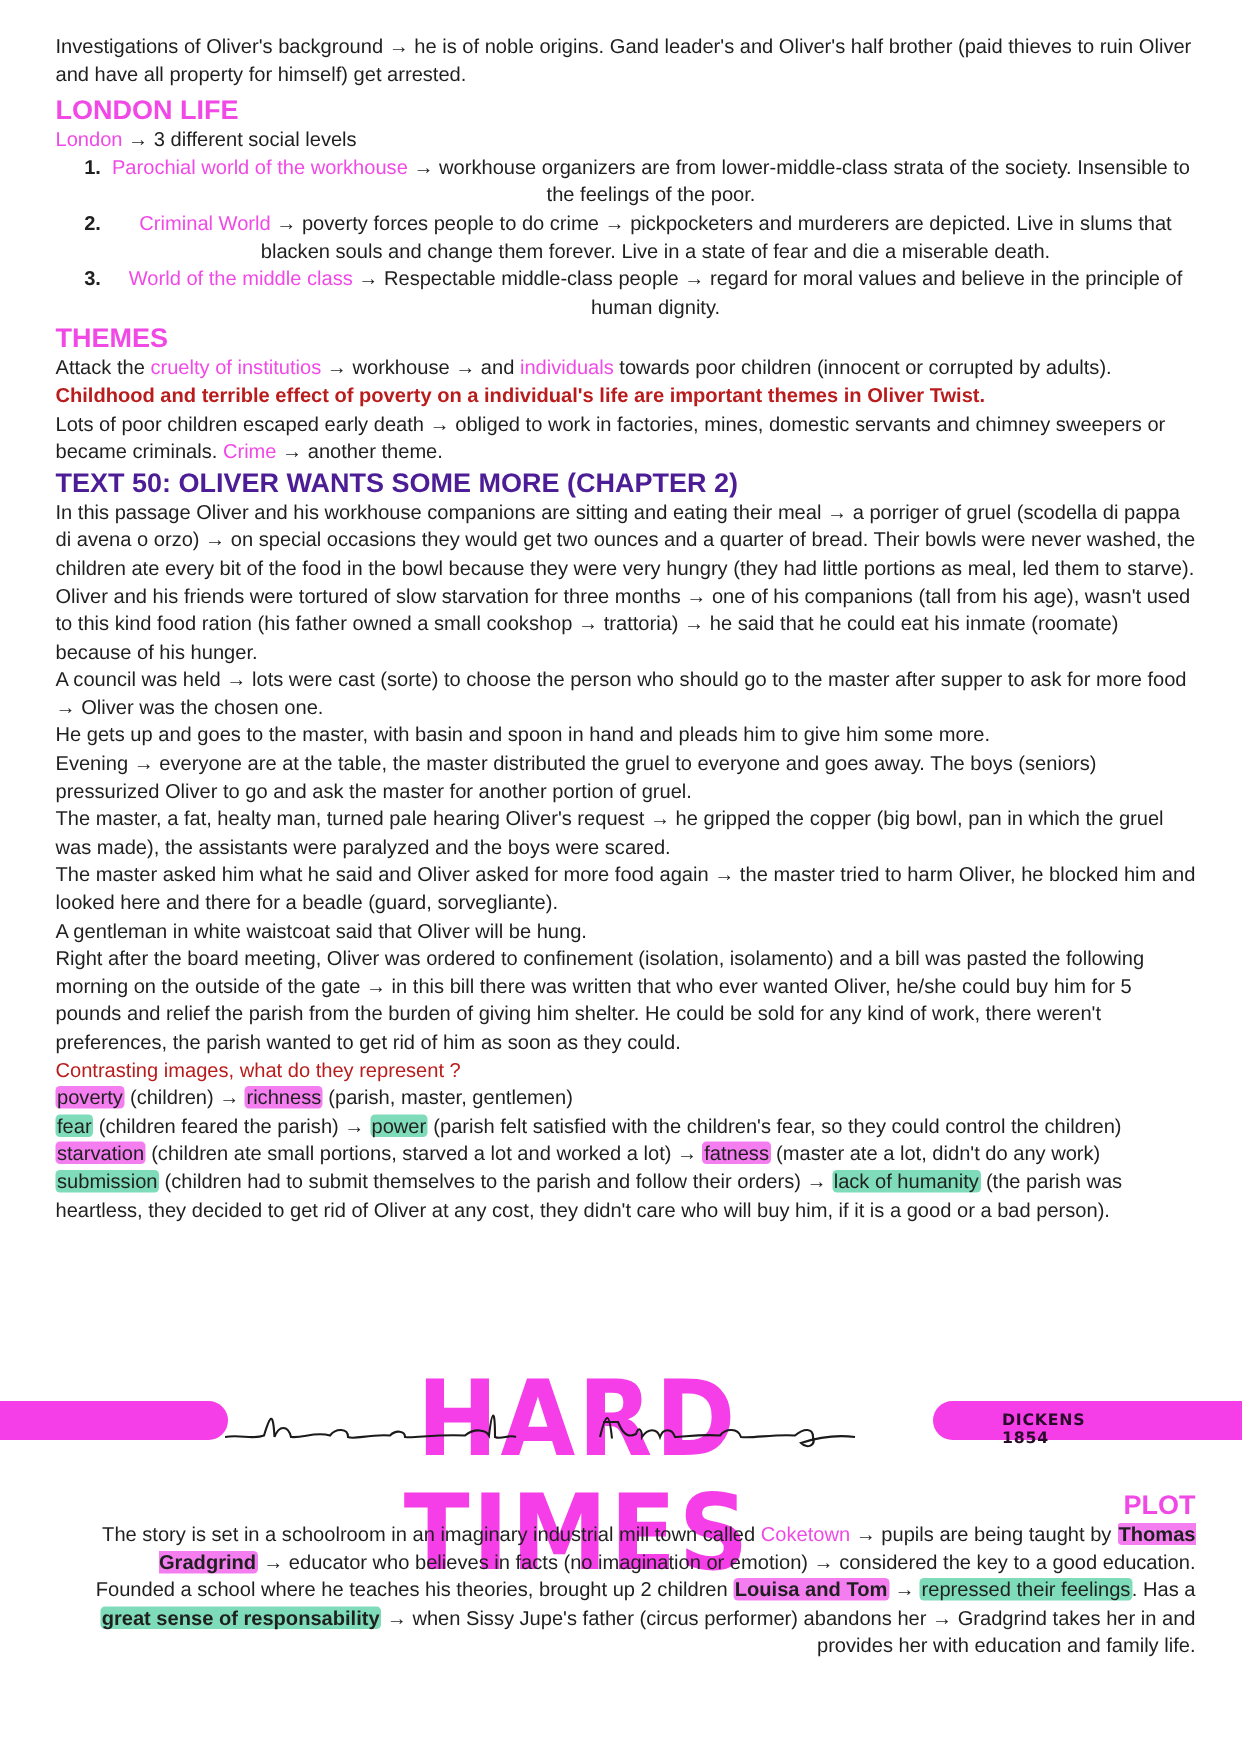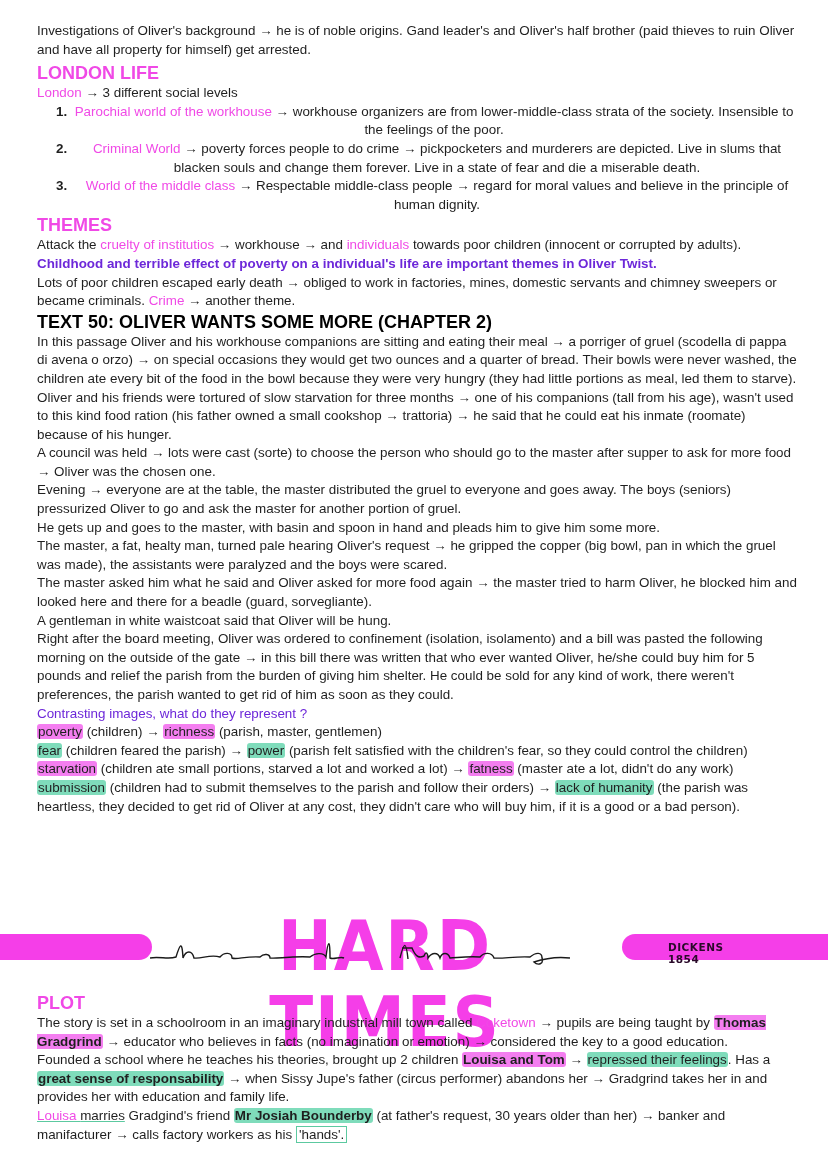--- a/index.html
+++ b/index.html
@@ -4,28 +4,28 @@
 <style>
   html, body { margin: 0; padding: 0; background: #ffffff; }
   body {
     width: 828px; height: 1170px; overflow: hidden; position: relative;
     font-family: "Liberation Sans", "DejaVu Sans", sans-serif;
     color: #1f1f1f;
   }
   .page { position: absolute; left: 37px; top: 22px; width: 760px; }
   .p { font-size: 13.4px; line-height: 18.6px; margin: 0; }
   .pink { color: #f049e6; }
-  .pink-bold { color: #6d28d9; font-weight: bold; }
+  .pink-bold { color: #b91c1c; font-weight: bold; }
   .blue { color: #3eb4e8; }
   .h {
     font-size: 18px; line-height: 22px; margin: 0; display: inline-block;
     text-underline-offset: 3px; text-decoration-thickness: 1.5px;
   }
   .h.pink { color: #f049e6; }
-  .h.blue { color: #000000; }
+  .h.blue { color: #4c1d95; }
   ol.levels { margin: 0; padding-left: 34px; }
   ol.levels li { font-size: 13.4px; line-height: 18.6px; padding-left: 0; text-align: center; }
   ol.levels li::marker { font-weight: bold; color: #1f1f1f; }
   .hl-pink { background: #f47ef0; border-radius: 3px; padding: 0 1px; }
   .hl-green { background: #7fdcbb; border-radius: 3px; padding: 0 1px; }
   .hl-box { border: 1.5px solid #5cc9a0; padding: 0 2px; }
   .bold { font-weight: bold; }
   .u-pink { color: #f049e6; text-decoration: underline; text-decoration-color: #5cc9a0; }
   .u-green { text-decoration: underline; text-decoration-color: #5cc9a0; }
 
@@ -40,21 +40,21 @@
   }
   .script {
     position: absolute; left: 150px; top: 26px; width: 470px; height: 40px;
   }
   .dickens {
     position: absolute; left: 644px; top: 35px; font-size: 10.5px; font-weight: bold;
     letter-spacing: 0.5px; color: #2a0a2a;
     font-family: "DejaVu Sans", sans-serif;
     margin-left: 24px;
   }
-  .plot-section { position: absolute; left: 37px; top: 992px; width: 760px; }
+  .plot-section { position: absolute; left: 37px; top: 992px; width: 760px; text-align: right; }
 </style>
 </head>
 <body>
 
 <div class="page">
   <p class="p">Investigations of Oliver's background → he is of noble origins. Gand leader's and Oliver's half brother (paid thieves to ruin Oliver and have all property for himself) get arrested.</p>
 
   <div style="margin-top:3px">
     <h2 class="h pink">LONDON LIFE</h2>
     <p class="p"><span class="pink">London</span><span> → 3 different social levels</span></p>
@@ -70,22 +70,22 @@
     <p class="p"><span>Attack the </span><span class="pink">cruelty of institutios</span><span> → workhouse → and </span><span class="pink">individuals</span><span> towards poor children (innocent or corrupted by adults).</span></p>
     <p class="p pink-bold">Childhood and terrible effect of poverty on a individual's life are important themes in Oliver Twist.</p>
     <p class="p"><span>Lots of poor children escaped early death → obliged to work in factories, mines, domestic servants and chimney sweepers or became criminals. </span><span class="pink">Crime</span><span> → another theme.</span></p>
   </div>
 
   <div>
     <h2 class="h blue">TEXT 50: OLIVER WANTS SOME MORE (CHAPTER 2)</h2>
     <p class="p">In this passage Oliver and his workhouse companions are sitting and eating their meal → a porriger of gruel (scodella di pappa di avena o orzo) → on special occasions they would get two ounces and a quarter of bread. Their bowls were never washed, the children ate every bit of the food in the bowl because they were very hungry (they had little portions as meal, led them to starve).</p>
     <p class="p">Oliver and his friends were tortured of slow starvation for three months → one of his companions (tall from his age), wasn't used to this kind food ration (his father owned a small cookshop → trattoria) → he said that he could eat his inmate (roomate) because of his hunger.</p>
     <p class="p">A council was held → lots were cast (sorte) to choose the person who should go to the master after supper to ask for more food → Oliver was the chosen one.</p>
+    <p class="p">He gets up and goes to the master, with basin and spoon in hand and pleads him to give him some more.</p>
     <p class="p">Evening → everyone are at the table, the master distributed the gruel to everyone and goes away. The boys (seniors) pressurized Oliver to go and ask the master for another portion of gruel.</p>
-    <p class="p">He gets up and goes to the master, with basin and spoon in hand and pleads him to give him some more.</p>
     <p class="p">The master, a fat, healty man, turned pale hearing Oliver's request → he gripped the copper (big bowl, pan in which the gruel was made), the assistants were paralyzed and the boys were scared.</p>
     <p class="p">The master asked him what he said and Oliver asked for more food again → the master tried to harm Oliver, he blocked him and looked here and there for a beadle (guard, sorvegliante).</p>
     <p class="p">A gentleman in white waistcoat said that Oliver will be hung.</p>
     <p class="p">Right after the board meeting, Oliver was ordered to confinement (isolation, isolamento)  and  a bill was pasted the following morning on the outside of the gate → in this bill there was written that who ever wanted Oliver, he/she could buy him for 5 pounds and relief the parish from the burden of giving him shelter. He could be sold for any kind of work, there weren't preferences, the parish wanted to get rid of him as soon as they could.</p>
     <p class="p pink-bold" style="font-weight:normal">Contrasting images, what do they represent ?</p>
     <p class="p"><span class="hl-pink">poverty</span><span> (children) → </span><span class="hl-pink">richness</span><span> (parish, master, gentlemen)</span></p>
     <p class="p"><span class="hl-green">fear</span><span> (children feared the parish) → </span><span class="hl-green">power</span><span> (parish felt satisfied with the children's fear, so they could control the children)</span></p>
     <p class="p"><span class="hl-pink">starvation</span><span> (children ate small portions, starved a lot and worked a lot) → </span><span class="hl-pink">fatness</span><span> (master ate a lot, didn't do any work)</span></p>
     <p class="p"><span class="hl-green">submission</span><span> (children had to submit themselves to the parish and follow their orders) → </span><span class="hl-green">lack of humanity</span><span> (the parish was heartless, they decided to get rid of Oliver at any cost, they didn't care who will buy him, if it is a good or a bad person).</span></p>
   </div>
@@ -99,14 +99,13 @@
     <path d="M0 26 C10 24, 18 28, 26 25 C30 12, 32 8, 33 26 C36 18, 42 18, 44 26 C52 27, 60 22, 70 25 C74 20, 82 20, 82 26 C86 28, 96 24, 110 25 C114 21, 120 22, 120 26 C126 27, 140 24, 160 25 C166 20, 174 21, 176 25 C178 8, 180 6, 180 26 C184 28, 190 24, 194 26" fill="none" stroke="#1a1a1a" stroke-width="1.4"></path>
     <path d="M250 26 C254 10, 256 8, 258 27 M252 16 L262 16 C266 26, 270 26, 274 24 C276 18, 278 22, 278 26 C282 20, 288 20, 290 26 C292 20, 298 20, 300 26 C306 26, 316 24, 330 25 C334 20, 342 20, 344 26 C352 27, 366 24, 380 25 C386 20, 392 20, 392 26 C394 32, 388 34, 384 30 C390 28, 404 24, 420 26" fill="none" stroke="#1a1a1a" stroke-width="1.4"></path>
   </svg>
   <div class="dickens">DICKENS 1854</div>
 </div>
 
 <div class="plot-section">
   <h2 class="h pink">PLOT</h2>
   <p class="p"><span>The story is set in a schoolroom in an imaginary industrial mill town called </span><span class="pink">Coketown</span><span> → pupils are being taught by </span><span class="hl-pink bold">Thomas Gradgrind</span><span> → educator who believes in facts (no imagination or emotion) → considered the key to a good education.</span></p>
   <p class="p"><span>Founded a school where he teaches his theories, brought up 2 children </span><span class="hl-pink bold">Louisa and Tom</span><span> → </span><span class="hl-green">repressed their feelings</span><span>. Has a </span><span class="hl-green bold">great sense of responsability</span><span> → when Sissy Jupe's father (circus performer) abandons her → Gradgrind takes her in and provides her with education and family life.</span></p>
-  <p class="p"><span class="u-pink">Louisa </span><span class="u-green">marries</span><span> Gradgind's friend </span><span class="hl-green bold">Mr Josiah Bounderby</span><span> (at father's request, 30 years older than her) → banker and manifacturer → calls factory workers as his </span><span class="hl-box">'hands'.</span></p>
 </div>
 
 </body></html>

